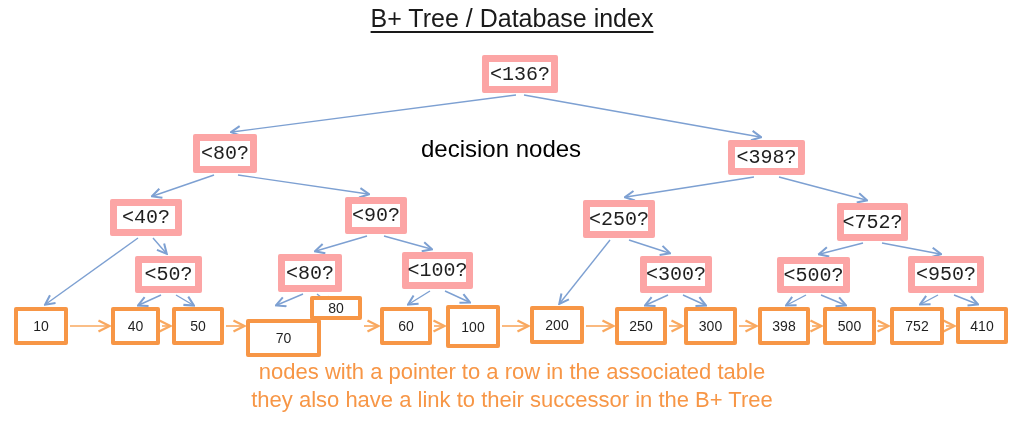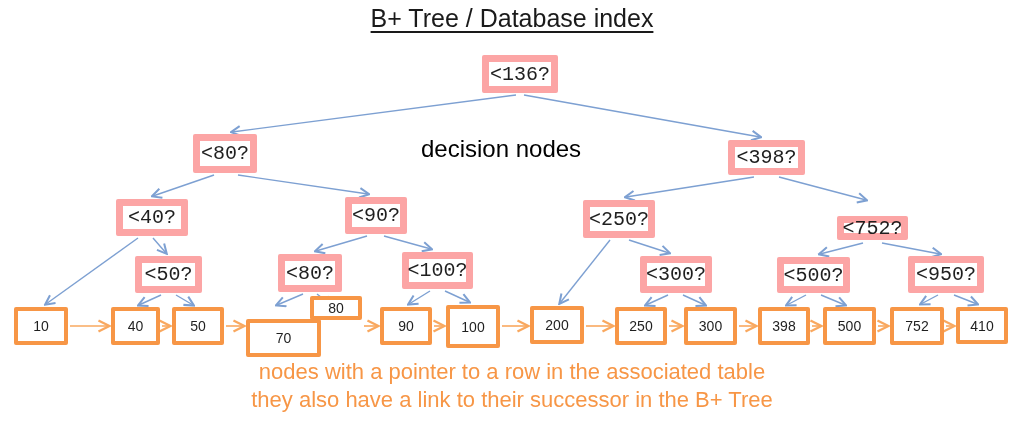--- a/index.html
+++ b/index.html
@@ -116,37 +116,37 @@
       <line x1="878" y1="326" x2="887" y2="326" marker-end="url(#arrow-orange)"></line>
       <line x1="946" y1="326" x2="953" y2="326" marker-end="url(#arrow-orange)"></line>
     </g>
   </svg>
 
   <div class="decision-annotation">decision nodes</div>
 
   <div class="node dnode" style="left:482px;top:55px;width:76px;height:38px">&lt;136?</div>
   <div class="node dnode" style="left:193px;top:134px;width:64px;height:39px">&lt;80?</div>
   <div class="node dnode" style="left:728px;top:140px;width:77px;height:35px">&lt;398?</div>
-  <div class="node dnode" style="left:116px;top:199px;width:72px;height:37px">&lt;40?</div>
+  <div class="node dnode" style="left:110px;top:199px;width:72px;height:37px">&lt;40?</div>
   <div class="node dnode" style="left:345px;top:197px;width:62px;height:37px">&lt;90?</div>
   <div class="node dnode" style="left:583px;top:200px;width:72px;height:38px">&lt;250?</div>
-  <div class="node dnode" style="left:837px;top:216px;width:71px;height:24px">&lt;752?</div>
+  <div class="node dnode" style="left:837px;top:203px;width:71px;height:38px">&lt;752?</div>
   <div class="node dnode" style="left:135px;top:256px;width:67px;height:37px">&lt;50?</div>
   <div class="node dnode" style="left:278px;top:254px;width:64px;height:38px">&lt;80?</div>
   <div class="node dnode" style="left:402px;top:252px;width:71px;height:37px">&lt;100?</div>
   <div class="node dnode" style="left:640px;top:256px;width:72px;height:37px">&lt;300?</div>
   <div class="node dnode" style="left:777px;top:257px;width:73px;height:36px">&lt;500?</div>
   <div class="node dnode" style="left:908px;top:256px;width:76px;height:37px">&lt;950?</div>
 
   <div class="node lnode" style="left:14px;top:307px;width:54px;height:38px">10</div>
   <div class="node lnode" style="left:111px;top:307px;width:49px;height:38px">40</div>
   <div class="node lnode" style="left:172px;top:307px;width:52px;height:38px">50</div>
   <div class="node lnode" style="left:246px;top:319px;width:75px;height:38px">70</div>
   <div class="node lnode" style="left:310px;top:296px;width:52px;height:24px">80</div>
-  <div class="node lnode" style="left:380px;top:307px;width:52px;height:38px">90</div>
+  <div class="node lnode" style="left:380px;top:307px;width:52px;height:38px">60</div>
   <div class="node lnode" style="left:446px;top:305px;width:54px;height:43px">100</div>
   <div class="node lnode" style="left:530px;top:306px;width:54px;height:38px">200</div>
   <div class="node lnode" style="left:615px;top:307px;width:52px;height:38px">250</div>
   <div class="node lnode" style="left:684px;top:307px;width:53px;height:38px">300</div>
   <div class="node lnode" style="left:758px;top:307px;width:52px;height:38px">398</div>
   <div class="node lnode" style="left:823px;top:307px;width:53px;height:38px">500</div>
   <div class="node lnode" style="left:890px;top:307px;width:54px;height:38px">752</div>
   <div class="node lnode" style="left:956px;top:307px;width:52px;height:37px">410</div>
 
   <div class="leaf-note">

